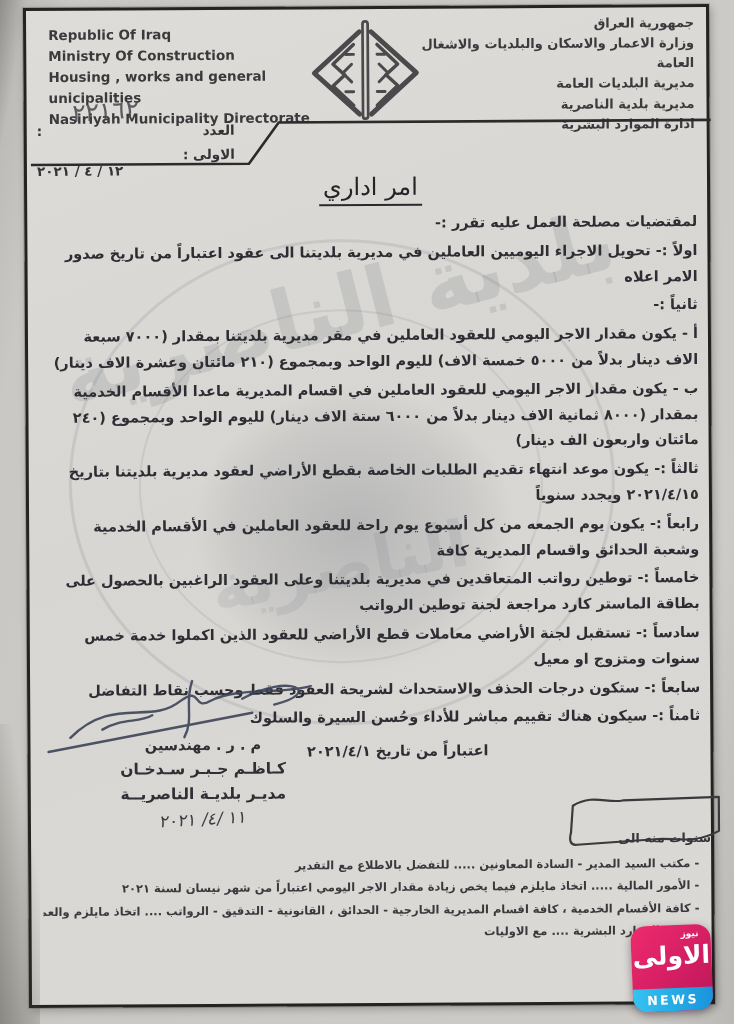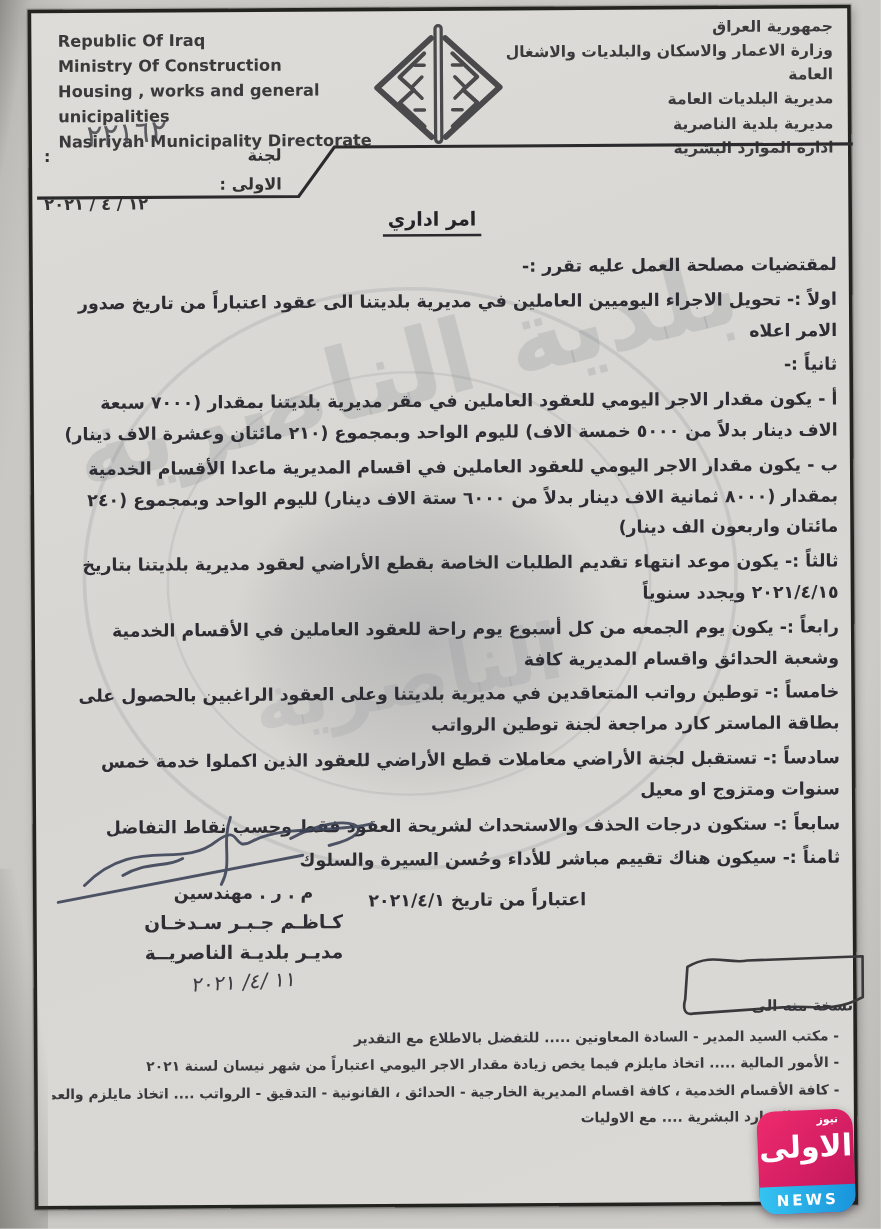--- a/index.html
+++ b/index.html
@@ -27,21 +27,21 @@
   .hand-number{position:absolute;left:45px;top:86px;font-size:25px;color:#45454e;
     letter-spacing:6px;transform:rotate(-4deg) skewX(-8deg);opacity:.85;direction:rtl;}
   .refblock{position:absolute;left:10px;top:108px;width:198px;direction:rtl;
     font-size:13.5px;font-weight:700;color:#333336;}
   .refrow{display:flex;justify-content:space-between;height:24px;align-items:center;}
   .refrow .val{direction:rtl;margin-top:32px;}
   
   .divider{position:absolute;left:0;top:96px;width:686px;height:66px;}
   
   .doc-title{position:absolute;left:292px;top:164px;direction:rtl;
-    font-size:16px;font-weight:700;color:#242428;border-bottom:2.5px solid #2a2a2e;padding:0 4px 3px;}
+    font-size:24px;font-weight:400;color:#242428;border-bottom:2.5px solid #2a2a2e;padding:0 4px 3px;}
   
   .body-text{position:absolute;left:18px;top:202px;width:652px;direction:rtl;text-align:right;
     font-size:14.5px;font-weight:700;color:#2d2d33;line-height:1.78;z-index:2;}
   .body-text p{margin:0 0 3px 0;}
   .effective{padding-left:0;padding-right:212px;margin-top:8px !important;}
   
   .sigblock{position:absolute;left:30px;top:683px;width:285px;text-align:center;z-index:3;}
   .sig-svg{position:absolute;left:-18px;top:-26px;width:320px;height:92px;}
   .sig-line{direction:rtl;font-weight:700;color:#2f2f35;}
   .sig-t1{font-size:14.5px;margin-top:44px;}
@@ -114,21 +114,21 @@
     <div>جمهورية العراق</div>
     <div>وزارة الاعمار والاسكان والبلديات والاشغال العامة</div>
     <div>مديرية البلديات العامة</div>
     <div>مديرية بلدية الناصرية</div>
     <div>ادارة الموارد البشرية</div>
   </div>
 
   <div class="hand-number">٢٢١٦٢</div>
   <div class="refblock">
     <div class="refrow">
-      <span>لجنة</span>
+      <span>العدد</span>
       <span>:</span>
     </div>
     <div class="refrow">
       <span>الاولى :</span>
       <span class="val">١٢ / ٤ / ٢٠٢١</span>
     </div>
   </div>
 
   <svg class="divider" viewBox="0 0 686 66">
     <polyline points="4,58 222,58 252,17 684,17" fill="none" stroke="#2b2b2d" stroke-width="2.6"></polyline>
@@ -164,21 +164,21 @@
     <div class="sig-line sig-t1">م . ر . مهندسين</div>
     <div class="sig-line sig-t2">كـاظـم جـبـر سـدخـان</div>
     <div class="sig-line sig-t3">مديـر بلديـة الناصريــة</div>
     <div class="sig-date">١١ /٤/ ٢٠٢١</div>
   </div>
 
   <div class="ribbon">
     <svg viewBox="0 0 166 72" style="position:absolute;inset:0;">
       <path d="M12 18 C32 6 46 16 62 13 L158 10 L158 44 C132 58 112 50 94 52 L16 57 C9 58 8 52 10 45 Z" fill="none" stroke="#3a3a3c" stroke-width="2.2" stroke-linejoin="round"></path>
     </svg>
-    <div class="ribbon-label">نسخة منه الى</div>
+    <div class="ribbon-label">سنوات منه الى</div>
   </div>
 
   <div class="dist">
     <div>- مكتب السيد المدير - السادة المعاونين ..... للتفضل بالاطلاع مع التقدير</div>
     <div>- الأمور المالية ..... اتخاذ مايلزم فيما يخص زيادة مقدار الاجر اليومي اعتباراً من شهر نيسان لسنة ٢٠٢١</div>
     <div>- كافة الأقسام الخدمية ، كافة اقسام المديرية الخارجية - الحدائق ، القانونية - التدقيق - الرواتب .... اتخاذ مايلزم والعمل بموجبه لطفاً.</div>
     <div>- ادارة الموارد البشرية .... مع الاوليات</div>
   </div>
 
   <div class="newslogo">

